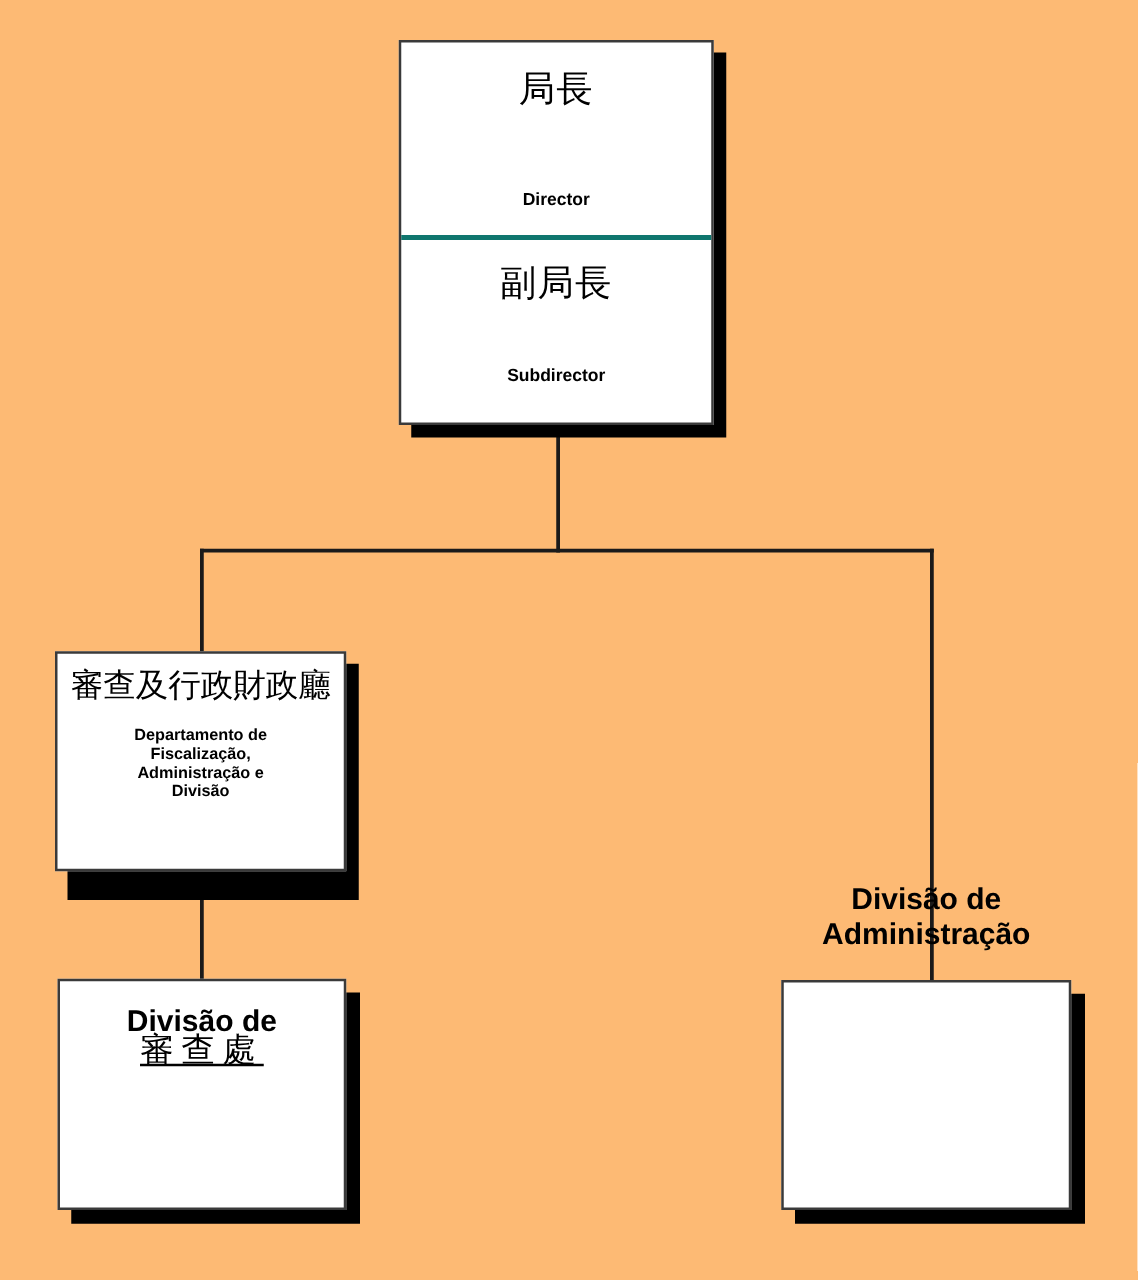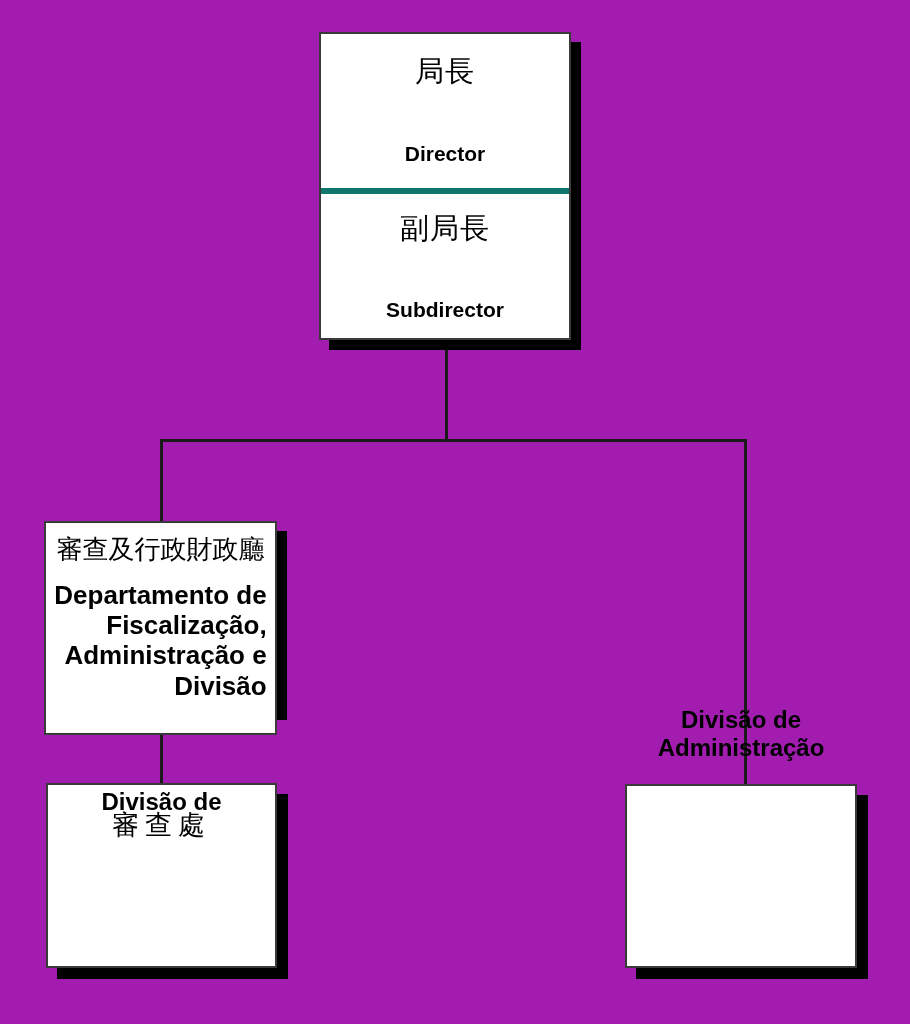--- a/index.html
+++ b/index.html
@@ -7,21 +7,21 @@
     padding: 0;
     background: #ffffff;
   }
   body {
     font-family: "Liberation Sans", "DejaVu Sans", sans-serif;
   }
   #chart-canvas {
     position: relative;
     width: 910px;
     height: 1024px;
-    background: #a21caf;
+    background: #fdba74;
     overflow: hidden;
   }
 
   
   .connector {
     position: absolute;
     background: #1a1a1a;
   }
   .connector-v { width: 3px; }
   .connector-h { height: 3px; }
@@ -42,51 +42,51 @@
 
   .cell {
     box-sizing: border-box;
     position: relative;
     width: 100%;
     display: flex;
     flex-direction: column;
     align-items: center;
   }
   .cell + .cell {
-    border-top: 6px solid #0f766e;
+    border-top: 4px solid #0f766e;
   }
 
   .zh {
     font-family: "DejaVu Sans", "Liberation Sans", sans-serif;
     font-weight: 400;
     color: #000000;
     text-align: center;
     white-space: nowrap;
     line-height: 1.1;
   }
   .pt {
     font-weight: bold;
     color: #000000;
     text-align: center;
     line-height: 1.17;
   }
 
   
   #node-director .cell { height: 154px; }
   #node-director .zh { font-size: 29px; padding-top: 22px; letter-spacing: 1px; }
-  #node-director .pt { font-size: 21px; position: absolute; bottom: 21px; left: 0; right: 0; }
+  #node-director .pt { font-size: 14px; position: absolute; bottom: 21px; left: 0; right: 0; }
   #node-director .cell-subdirector .zh { padding-top: 19px; }
-  #node-director .cell-subdirector .pt { bottom: 19px; }
+  #node-director .cell-subdirector .pt { bottom: 34px; }
 
   
   #node-department .zh { font-size: 26px; padding-top: 12px; letter-spacing: 0px; }
-  #node-department .pt { font-size: 26px; padding-top: 16px; text-align: right; }
+  #node-department .pt { font-size: 13px; padding-top: 16px; }
 
   
-  .node-division .zh { font-size: 27px; padding-top: 25px; letter-spacing: 6px; }
+  .node-division .zh { font-size: 27px; padding-top: 41px; letter-spacing: 6px; text-decoration: underline; }
   .node-division .pt { font-size: 24px; position: absolute; bottom: 24px; left: 0; right: 0; }
 </style>
 </head>
 <body>
 
 <div id="chart-canvas">
 
   <div class="connector connector-v" style="left:445px; top:339px; height:103px;"></div>
 
   <div class="connector connector-h" style="left:160px; top:439px; width:587px;"></div>
@@ -103,21 +103,21 @@
       <div class="zh">局長</div>
       <div class="pt">Director</div>
     </div>
     <div class="cell cell-subdirector">
       <div class="zh">副局長</div>
       <div class="pt">Subdirector</div>
     </div>
   </div>
 
   <div class="node-shadow" style="left:54px; top:531px; width:233px; height:189px;"></div>
-  <div class="node" id="node-department" style="left:44px; top:521px; width:233px; height:214px;">
+  <div class="node" id="node-department" style="left:44px; top:521px; width:233px; height:176px;">
     <div class="cell">
       <div class="zh">審查及行政財政廳</div>
       <div class="pt">
         <div>Departamento de</div>
         <div>Fiscalização,</div>
         <div>Administração e</div>
         <div>Divisão</div>
       </div>
     </div>
   </div>

